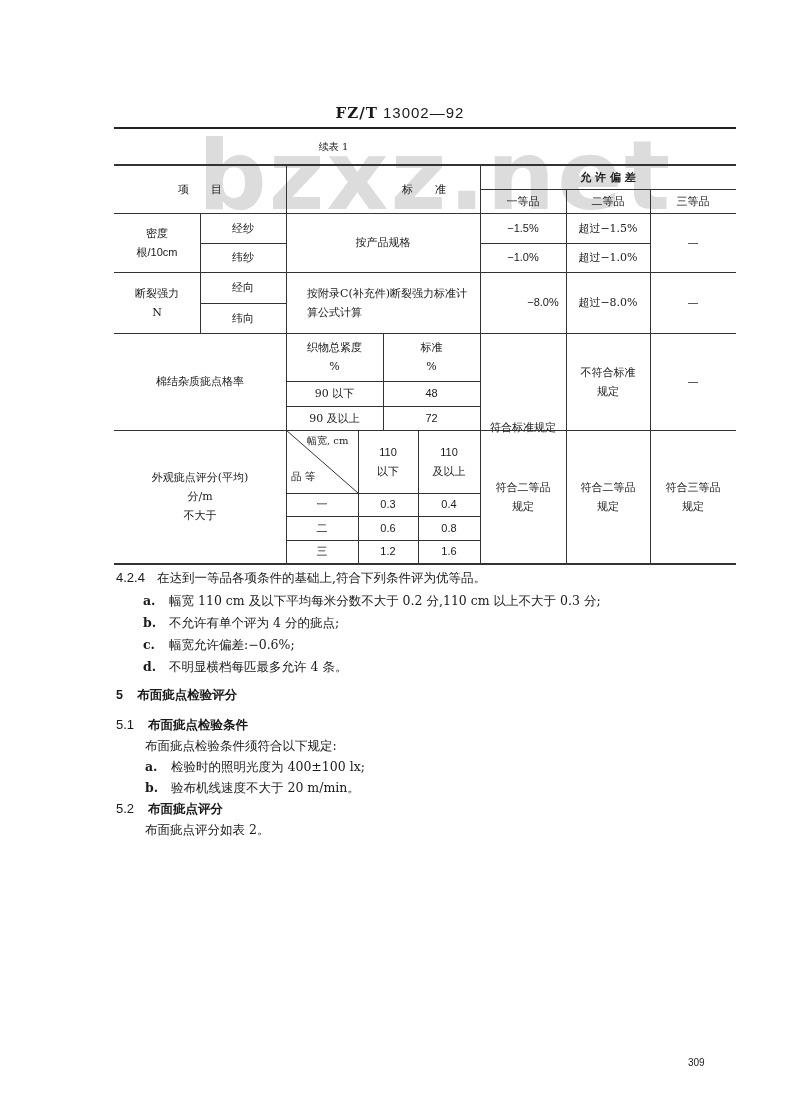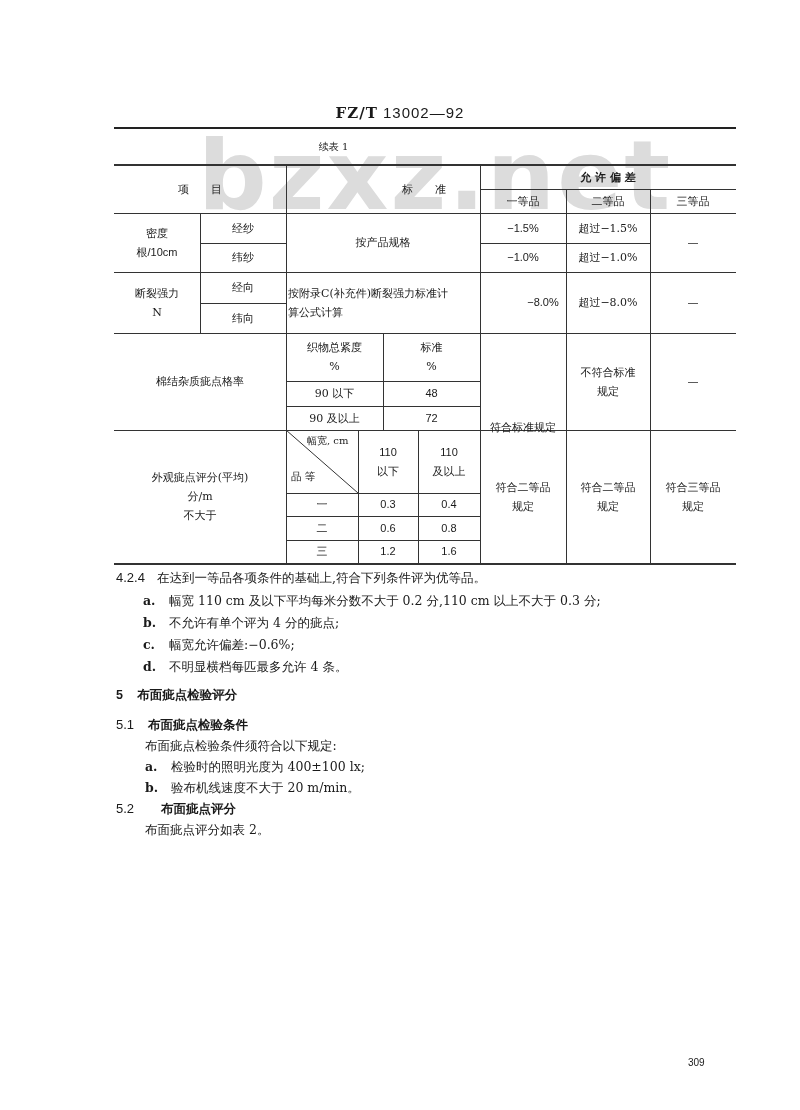--- a/index.html
+++ b/index.html
@@ -10,21 +10,21 @@
                font-weight:bold; font-size:96px; letter-spacing:2px; color:#dcdcdc; line-height:1; z-index:0; }
   .doc-code { position:absolute; left:0; width:800px; top:104px; text-align:center; font-size:15px;
               font-family:"Liberation Sans", sans-serif; letter-spacing:1px; z-index:2; }
   .doc-code b { font-family:"DejaVu Serif", serif; font-weight:bold; }
   .rule { position:absolute; left:114px; width:622px; height:2px; background:#222; z-index:2; }
   .caption { position:absolute; left:0; width:667px; top:140px; text-align:center; font-size:10px; z-index:2; }
   .hl { position:absolute; height:1px; background:#333; z-index:2; }
   .vl { position:absolute; width:1px; background:#333; z-index:2; }
   .cell { position:absolute; display:flex; align-items:center; justify-content:center; text-align:center;
           font-size:11px; line-height:19px; z-index:3; }
-  .cell.left { justify-content:flex-start; text-align:center; padding-left:2px; box-sizing:border-box; }
+  .cell.left { justify-content:flex-start; text-align:center; padding-left:21px; box-sizing:border-box; }
   .diag { position:absolute; z-index:2; }
   .para { position:absolute; font-size:12.5px; line-height:17px; z-index:2; white-space:nowrap; }
   .num { font-family:"Liberation Sans", sans-serif; }
   .bold { font-weight:bold; }
   .pagenum { position:absolute; left:688px; top:1057px; font-size:10px; font-family:"Liberation Sans", sans-serif; }
 </style>
 </head>
 <body>
 
 <div class="watermark">bzxz.net</div>
@@ -189,17 +189,17 @@
 <div class="para" style="left:145px;top:737px;">布面疵点检验条件须符合以下规定:</div>
 <div class="para" style="left:145px;top:758px;">
   <span class="bold" style="display:inline-block;width:26px;">a.</span><span>检验时的照明光度为 400±100 lx;</span>
 </div>
 <div class="para" style="left:145px;top:779px;">
   <span class="bold" style="display:inline-block;width:26px;">b.</span><span>验布机线速度不大于 20 m/min。</span>
 </div>
 
 <div class="para" style="left:116px;top:800px;">
   <span class="num" style="font-size:13px;">5.2</span>
-  <span class="bold" style="margin-left:23px;">布面疵点评分</span>
+  <span class="bold" style="margin-left:10px;">布面疵点评分</span>
 </div>
 <div class="para" style="left:145px;top:821px;">布面疵点评分如表 2。</div>
 
 <div class="pagenum">309</div>
 
 </body></html>

